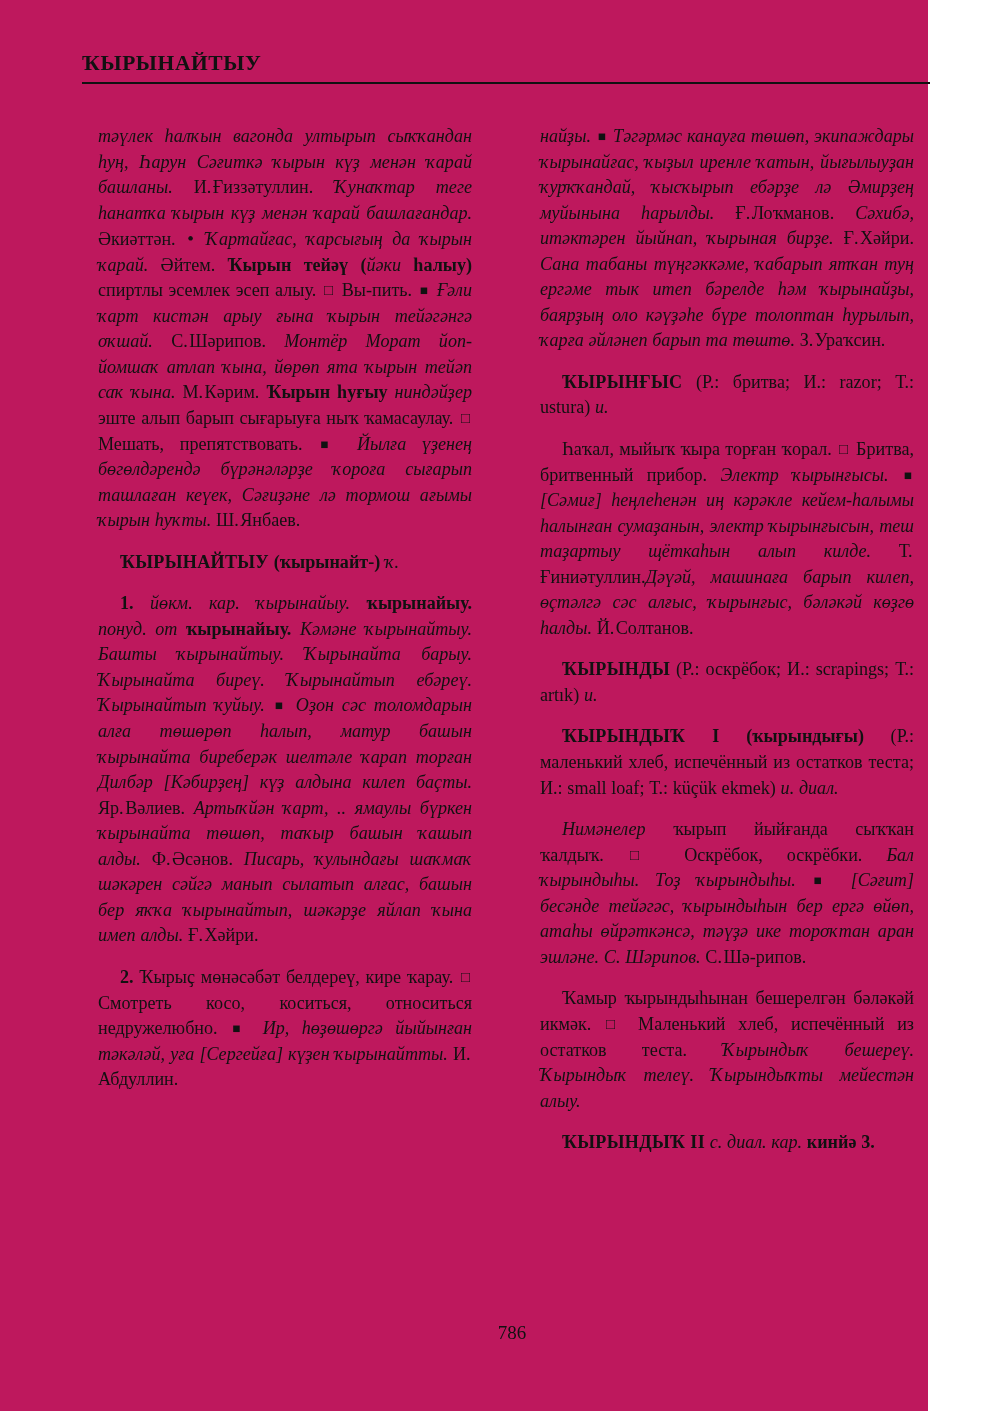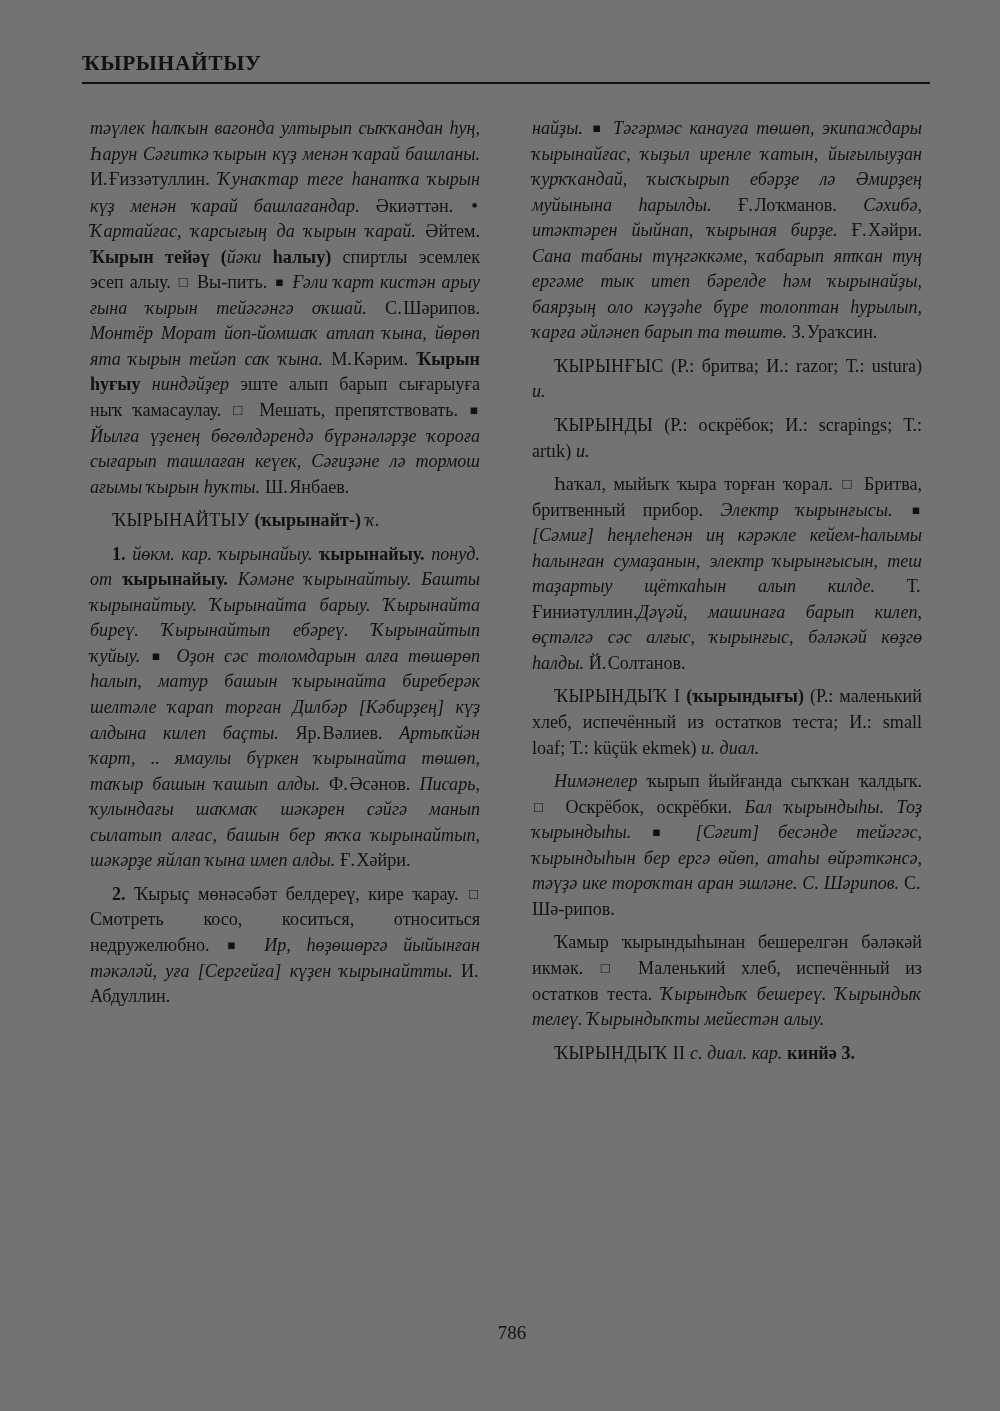--- a/index.html
+++ b/index.html
@@ -11,23 +11,23 @@
     width: 1000px;
     height: 1411px;
     font-family: "Liberation Serif", "DejaVu Serif", serif;
     color: #111111;
     position: relative;
     overflow: hidden;
   }
   .page {
     position: absolute;
     left: 0; top: 0;
-    width: 1000px;
+    width: 928px;
     height: 1411px;
-    background: #737373;
+    background: #be185d;
   }
   .header {
     position: absolute;
     left: 82px;
     top: 52px;
     width: 848px;
   }
   .running-head {
     font-size: 21.5px;
     font-weight: bold;
@@ -44,33 +44,33 @@
     left: 82px;
     top: 108px;
     width: 848px;
     display: flex;
     gap: 36px;
   }
   .col {
     width: 406px;
   }
   p.tx {
-    margin: 8px;
+    margin: 16px;
     font-size: 18.1px;
     line-height: 25.55px;
     text-align: justify;
     text-align-last: left;
     hyphens: manual;
     word-spacing: 0.2px;
   }
   .ind { text-indent: 22px; }
   i, .it { font-style: italic; }
   b, .bd { font-weight: bold; }
   .hw {
-    font-weight: normal;
+    font-weight: bold;
     letter-spacing: 0.3px;
   }
   .mk {
     font-style: normal;
     font-weight: normal;
     font-size: 15px;
     vertical-align: 1px;
     padding: 0 2px;
   }
   .mk.fill { font-size: 13.5px; }
@@ -171,34 +171,34 @@
         <span>З. Ураҡсин.</span>
       </p>
 
       <p class="tx ind">
         <span class="hw">ҠЫРЫНҒЫС</span>
         <span>(Р.: бритва; И.: razor; Т.: ustura)</span>
         <i>и.</i>
       </p>
 
       <p class="tx ind">
+        <span>Һаҡал, мыйыҡ ҡыра торған ҡорал.</span>
+        <span class="mk">□</span>
+        <span>Бритва, бритвенный прибор.</span>
+        <i>Электр ҡырынғысы.</i>
+        <span class="mk fill">■</span>
+        <i><span>[Сәмиғ] һеңлеһенән иң кәрәкле кейем-һалымы һалынған сумаҙанын, электр ҡырынғысын, теш таҙартыу щёткаһын алып килде.</span></i>
+        <span>Т. Ғиниәтуллин.</span><i><span>Дәүәй, машинаға барып килеп, өҫтәлгә сәс алғыс, ҡырынғыс, бәләкәй көҙгө һалды.</span></i>
+        <span>Й. Солтанов.</span>
+      </p>
+
+      <p class="tx ind">
         <span class="hw">ҠЫРЫНДЫ</span>
         <span>(Р.: оскрёбок; И.: scrapings; Т.: artık)</span>
         <i>и.</i>
-      </p>
-
-      <p class="tx ind">
-        <span>Һаҡал, мыйыҡ ҡыра торған ҡорал.</span>
-        <span class="mk">□</span>
-        <span>Бритва, бритвенный прибор.</span>
-        <i>Электр ҡырынғысы.</i>
-        <span class="mk fill">■</span>
-        <i><span>[Сәмиғ] һеңлеһенән иң кәрәкле кейем-һалымы һалынған сумаҙанын, электр ҡырынғысын, теш таҙартыу щёткаһын алып килде.</span></i>
-        <span>Т. Ғиниәтуллин.</span><i><span>Дәүәй, машинаға барып килеп, өҫтәлгә сәс алғыс, ҡырынғыс, бәләкәй көҙгө һалды.</span></i>
-        <span>Й. Солтанов.</span>
       </p>
 
       <p class="tx ind">
         <span class="hw">ҠЫРЫНДЫҠ I</span>
         <b>(ҡырындығы)</b>
         <span>(Р.: маленький хлеб, испечённый из остатков теста; И.: small loaf; Т.: küçük ekmek)</span>
         <i>и. диал.</i>
       </p>
 
       <p class="tx ind">

